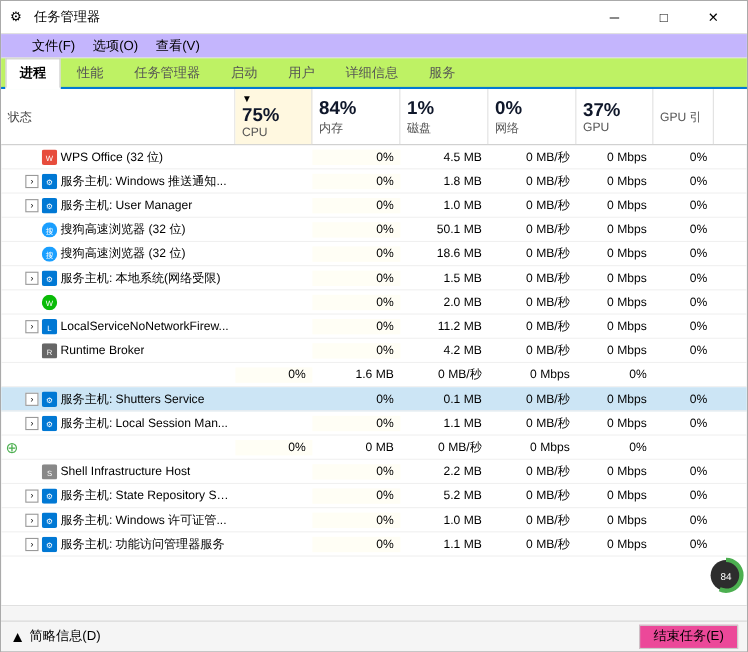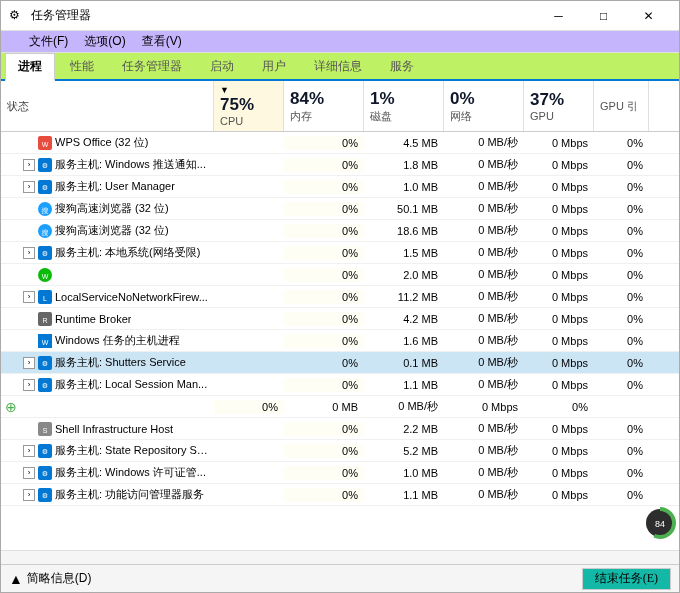--- a/index.html
+++ b/index.html
@@ -201,25 +201,25 @@
     .status-left {
       display: flex;
       align-items: center;
       gap: 4px;
       font-size: 12px;
       cursor: pointer;
     }
     .end-task-btn {
       height: 22px;
       padding: 0 12px;
-      background: #14b8a6;
+      background: #ec4899;
       border: 1px solid #ccc;
       cursor: pointer;
       font-size: 12px;
-      font-family: Liberation Serif, serif;
+      font-family: Liberation Sans, sans-serif;
     }
     .col-name { font-size: 11px; color: #444; }
     
     .row .cpu-cell { background: transparent; }
     
     .hscroll {
       height: 14px;
       border-top: 1px solid #e0e0e0;
       background: #f5f5f5;
       overflow-x: auto;
@@ -435,28 +435,20 @@
     </div>
     <div class="cell status-cell"></div>
     <div class="cell right cpu-cell" style="background:#fffef5">0%</div>
     <div class="cell right">4.2 MB</div>
     <div class="cell right">0 MB/秒</div>
     <div class="cell right">0 Mbps</div>
     <div class="cell right">0%</div>
     <div class="cell"></div>
   </div>
         <div class="row">
-    <div class="cell name-cell">
-      <div class="expand-placeholder"></div>
-      <svg width="14" height="14" style="flex-shrink:0;">
-              <rect width="14" height="14" fill="#0078d4" rx="0"></rect>
-    <text x="7" y="10.5" text-anchor="middle" font-size="7" fill="white" font-family="sans-serif">W</text>
-            </svg>
-      <span class="process-name">Windows 任务的主机进程</span>
-    </div>
     <div class="cell status-cell"></div>
     <div class="cell right cpu-cell" style="background:#fffef5">0%</div>
     <div class="cell right">1.6 MB</div>
     <div class="cell right">0 MB/秒</div>
     <div class="cell right">0 Mbps</div>
     <div class="cell right">0%</div>
     <div class="cell"></div>
   </div>
         <div class="row selected">
     <div class="cell name-cell">

